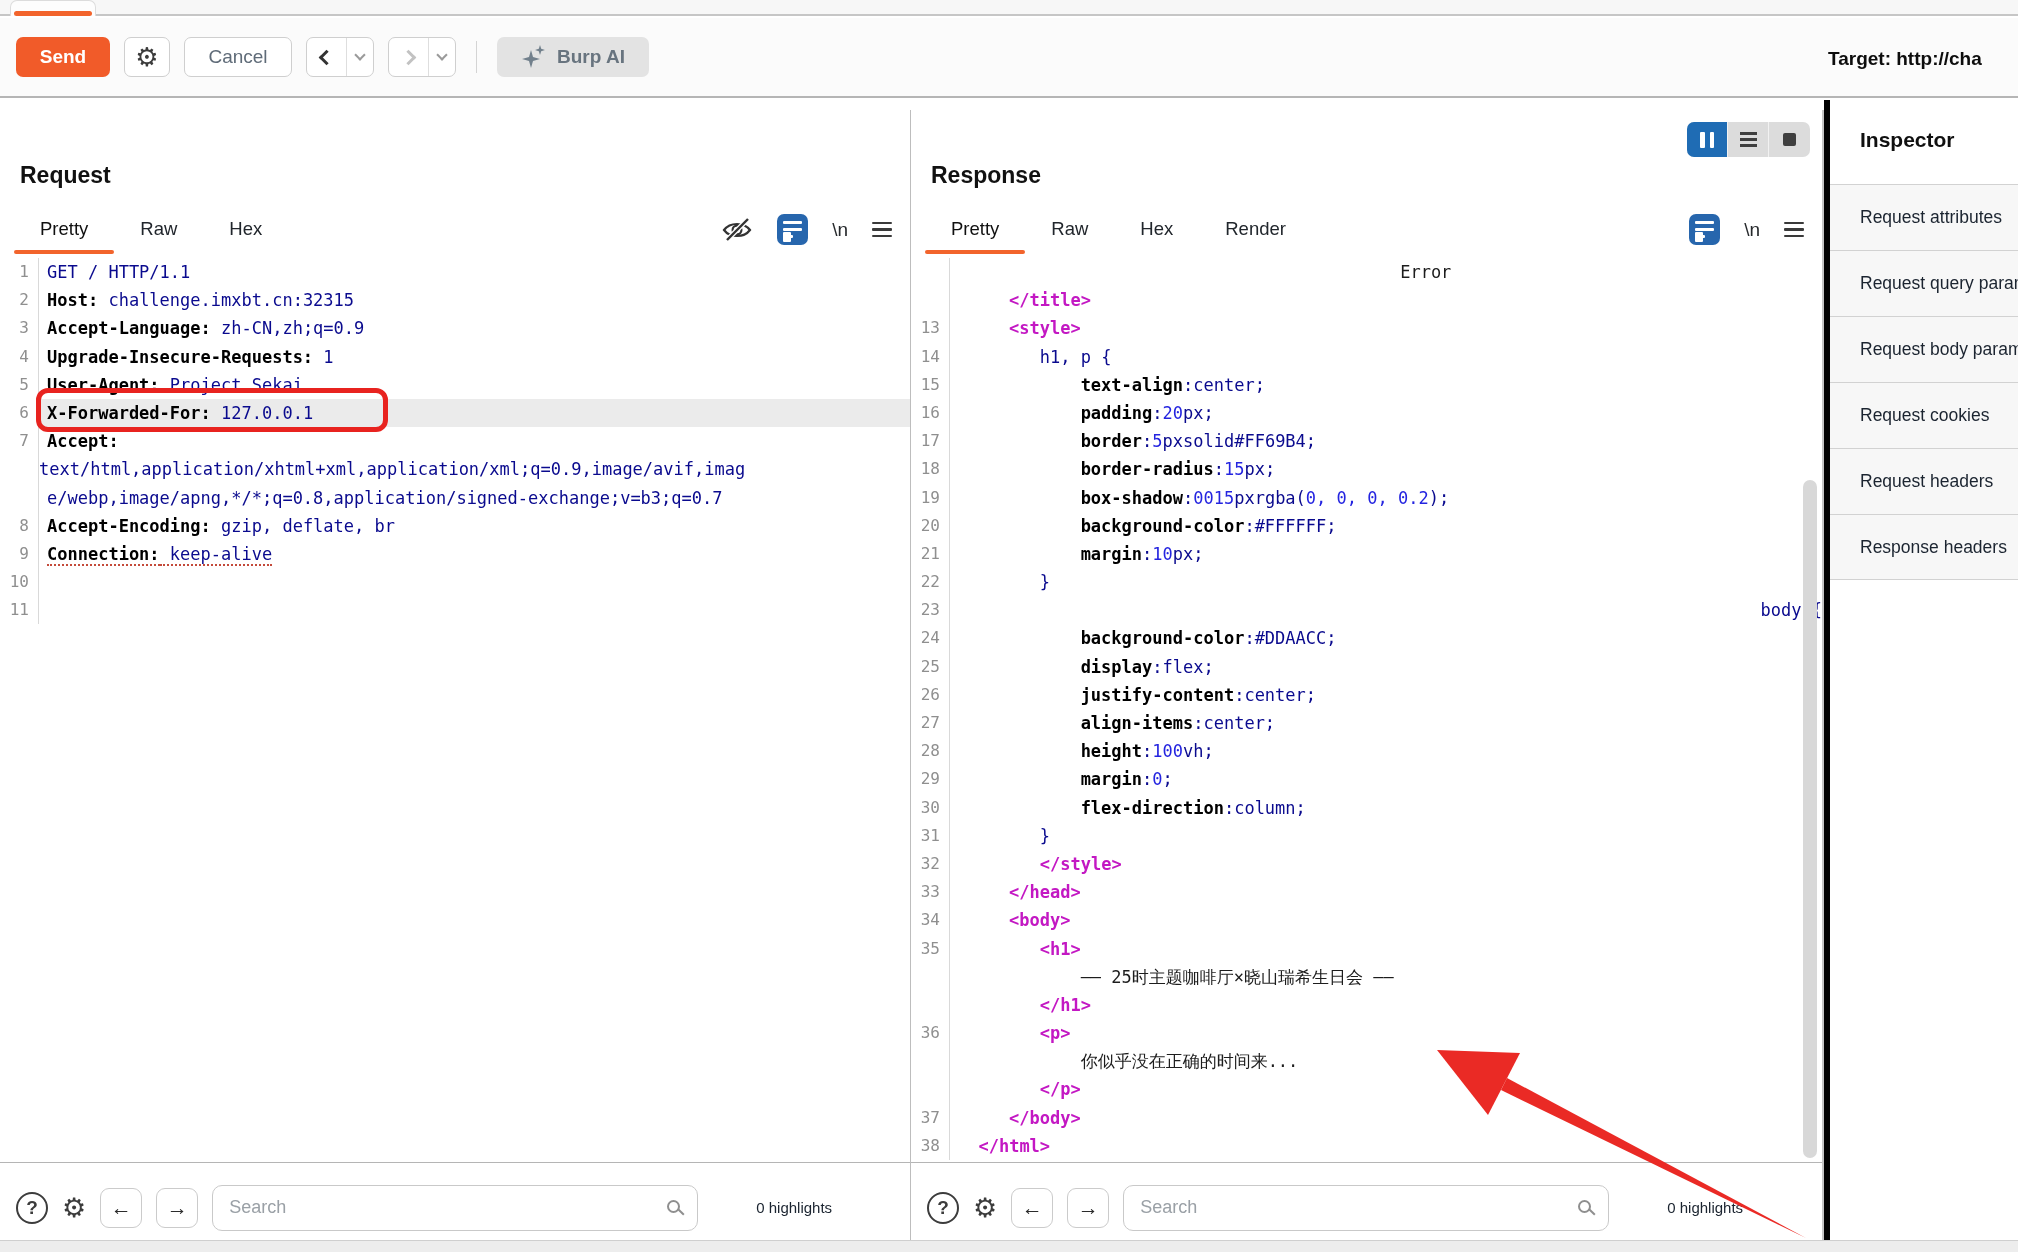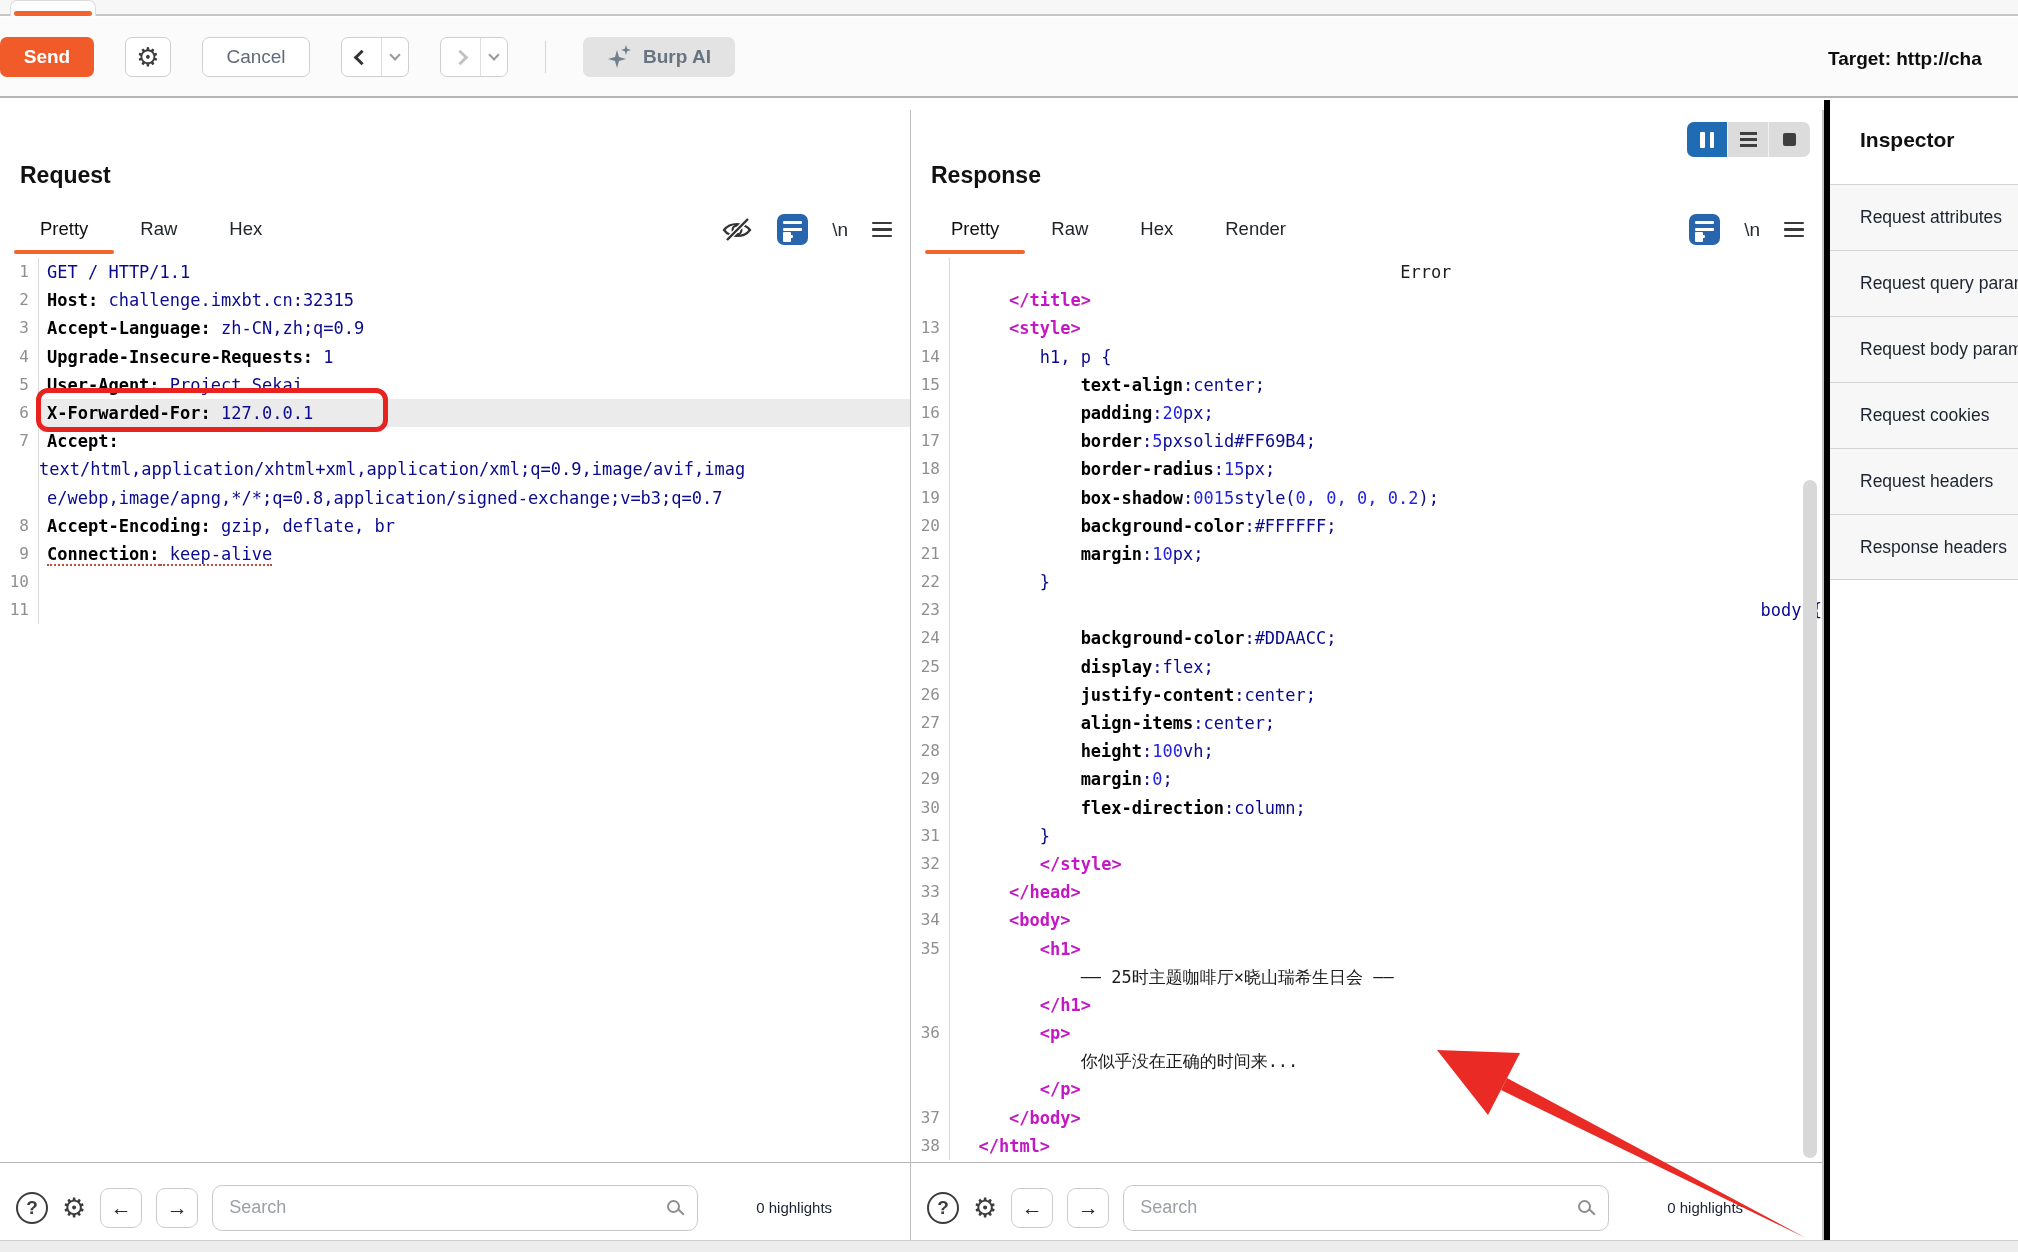--- a/index.html
+++ b/index.html
@@ -10,21 +10,21 @@
   
   .tabstrip { position:absolute; left:0; top:0; width:100%; height:16px; background:#f7f7f7;
               border-bottom:2px solid #c6c6c6; }
   .wintab { position:absolute; left:10px; top:0; width:86px; height:16px; background:#fdfdfd;
             border:1px solid #dcdcdc; border-bottom:none; border-radius:7px 7px 0 0; }
   .wintab .accent { position:absolute; left:3px; right:3px; bottom:0; height:5px;
                     background:#f2642c; border-radius:3px; }
 
   
   .toolbar { position:absolute; left:0; top:18px; width:100%; height:78px; background:#fbfbfb;
-             display:flex; align-items:center; gap:31px; }
+             display:flex; align-items:center; padding-left:16px; gap:14px; }
   .btn { display:flex; align-items:center; justify-content:center; height:40px;
          border-radius:7px; font-size:19px; cursor:default; }
   .btn-send { width:94px; background:#f15b29; color:#fff; font-weight:bold; }
   .btn-gear { width:46px; background:#fff; border:1px solid #cfcfcf; font-size:26px; color:#3c3c3c; }
   .btn-cancel { width:108px; background:#fff; border:1px solid #cfcfcf; color:#5f6b78; }
   .navgroup { display:flex; height:40px; background:#fff; border:1px solid #cfcfcf; border-radius:7px; overflow:hidden; }
   .navgroup .half { display:flex; align-items:center; justify-content:center; height:100%; }
   .navgroup .main-half { width:40px; border-right:1px solid #dedede; }
   .navgroup .drop-half { width:26px; }
   .chev { display:inline-block; width:11px; height:11px; border-left:3px solid #333; border-bottom:3px solid #333; }
@@ -339,21 +339,21 @@
           <div class="code-row">
             <span class="ln">17</span>
             <span class="code-line" style="padding-left: 130.64px;"><span class="tk-name">border</span><span class="tk-val">:</span><span class="tk-num">5</span><span class="tk-val">pxsolid#FF69B4;</span></span>
           </div>
           <div class="code-row">
             <span class="ln">18</span>
             <span class="code-line" style="padding-left: 130.64px;"><span class="tk-name">border-radius</span><span class="tk-val">:</span><span class="tk-num">15</span><span class="tk-val">px;</span></span>
           </div>
           <div class="code-row">
             <span class="ln">19</span>
-            <span class="code-line" style="padding-left: 130.64px;"><span class="tk-name">box-shadow</span><span class="tk-val">:</span><span class="tk-num">0015</span><span class="tk-val">style(</span><span class="tk-num">0, 0, 0, 0.2</span><span class="tk-val">);</span></span>
+            <span class="code-line" style="padding-left: 130.64px;"><span class="tk-name">box-shadow</span><span class="tk-val">:</span><span class="tk-num">0015</span><span class="tk-val">pxrgba(</span><span class="tk-num">0, 0, 0, 0.2</span><span class="tk-val">);</span></span>
           </div>
           <div class="code-row">
             <span class="ln">20</span>
             <span class="code-line" style="padding-left: 130.64px;"><span class="tk-name">background-color</span><span class="tk-val">:#FFFFFF;</span></span>
           </div>
           <div class="code-row">
             <span class="ln">21</span>
             <span class="code-line" style="padding-left: 130.64px;"><span class="tk-name">margin</span><span class="tk-val">:</span><span class="tk-num">10</span><span class="tk-val">px;</span></span>
           </div>
           <div class="code-row">

